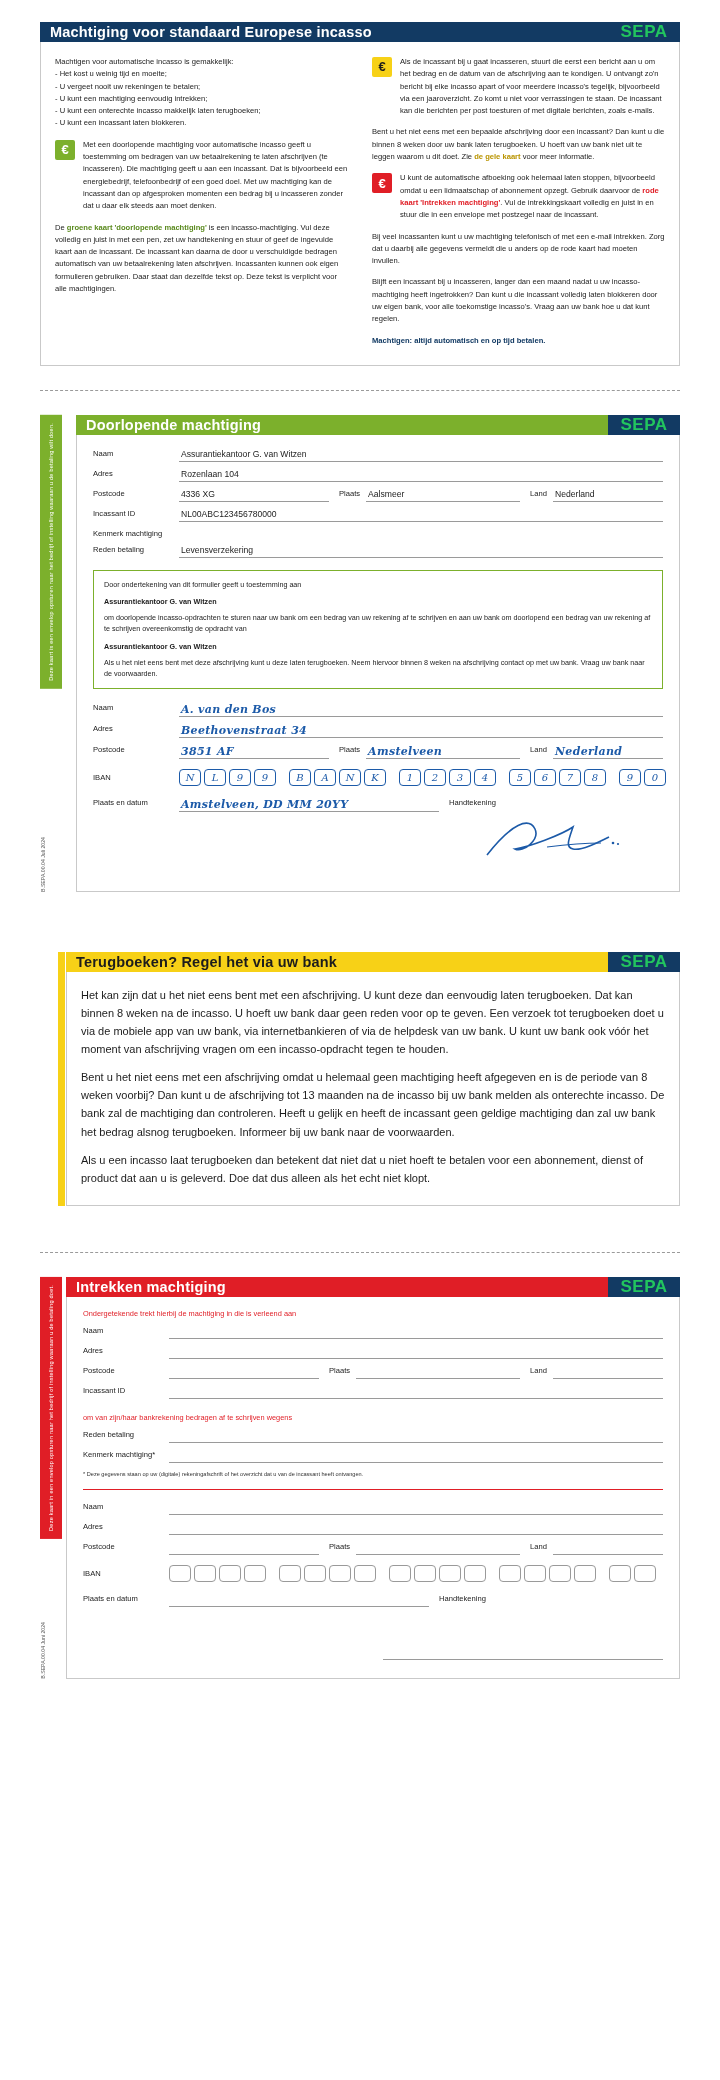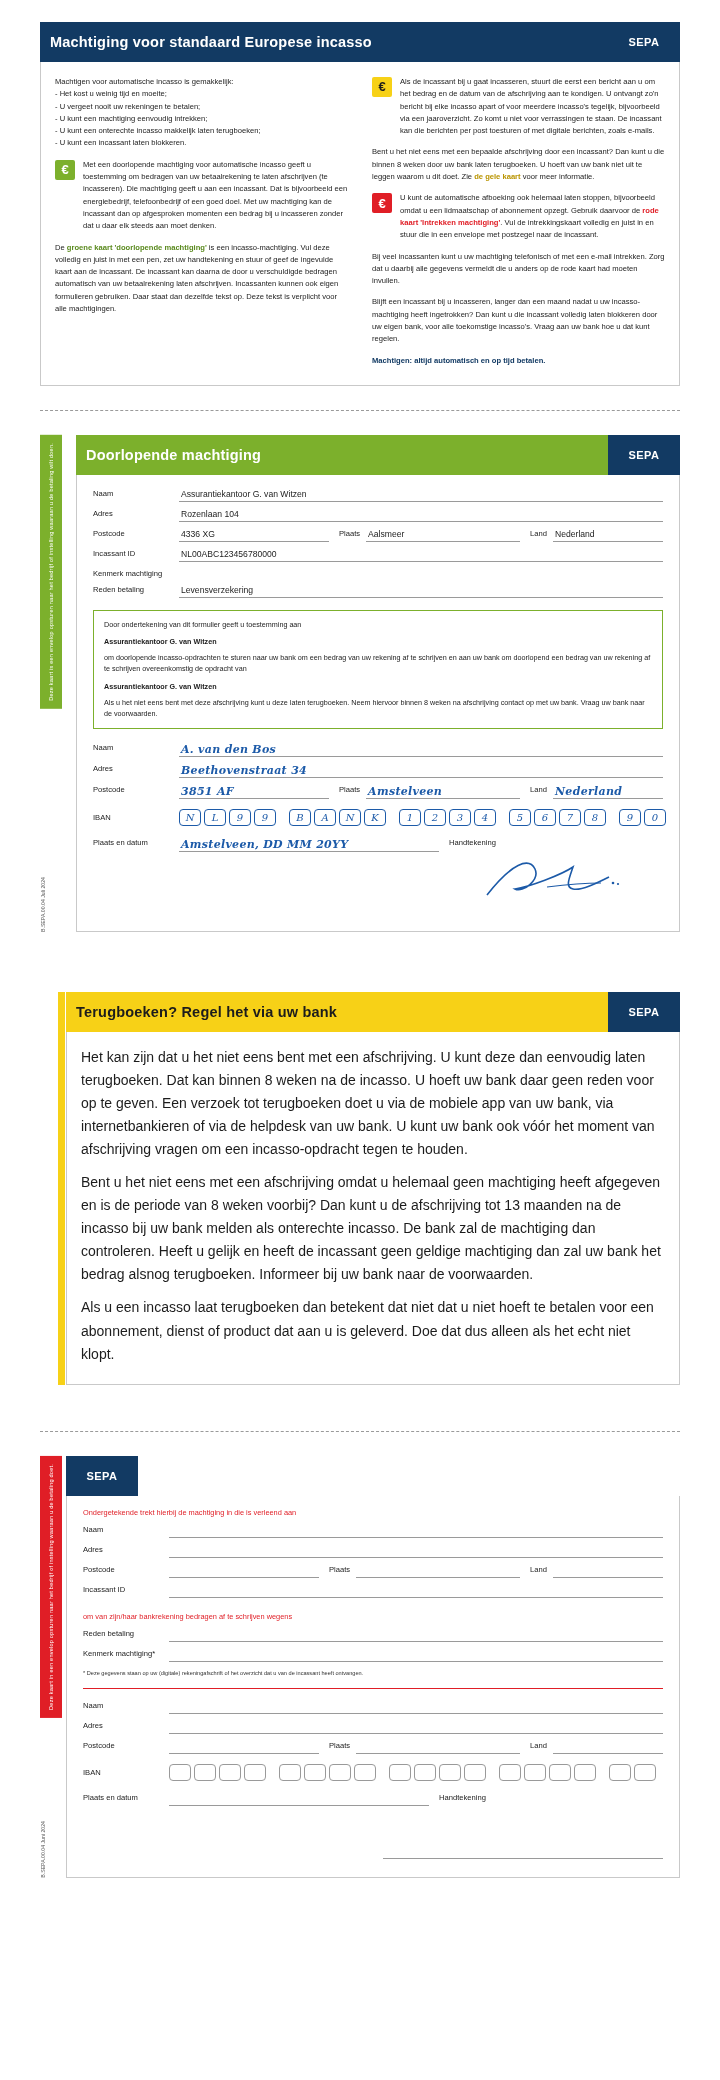--- a/index.html
+++ b/index.html
@@ -11,31 +11,31 @@
     color:#1c1c1c;
     -webkit-font-smoothing:antialiased;
   }
   .page { position:relative; width:720px; }
 
   
   .card { position:relative; margin:0 40px; }
 
   .hdr {
     display:flex; align-items:stretch; justify-content:space-between;
-    height:40px;
+    height:20px;
   }
   .hdr .title {
     flex:1; display:flex; align-items:center;
     padding-left:10px; color:#ffffff; font-size:14.5px; font-weight:bold;
     letter-spacing:.2px;
   }
   .hdr .sepa {
-    width:72px; background:#123a63; color:#ffffff;
+    width:72px; background:#123a63; color:#22c55e;
     display:flex; align-items:center; justify-content:center;
-    font-size:11px; font-weight:bold; letter-spacing:.5px;
+    font-size:17px; font-weight:bold; letter-spacing:.5px;
   }
   .hdr.navy .title { background:#123a63; }
   .hdr.green .title { background:#7cb02c; }
   .hdr.yellow .title { background:#f7d117; color:#1c1c1c; }
   .hdr.red .title { background:#e01e26; }
 
   .body-box { border:1px solid #c9c9c9; border-top:none; background:#fff; }
 
   
   .info-cols { display:flex; gap:24px; padding:14px 14px 18px 14px; }
@@ -119,21 +119,21 @@
     font-family:"DejaVu Serif", serif; font-style:italic;
     color:#1c5aa8; font-size:10px;
   }
   .iban-cell.empty { border-color:#9a9a9a; color:transparent; }
   .iban-gap { width:7px; }
 
   .sig-area { position:relative; height:52px; }
   .sig-svg { position:absolute; right:26px; top:-6px; }
 
   
-  .yellow-body { padding:14px 14px 18px 14px; font-size:14px; line-height:1.65; }
+  .yellow-body { padding:14px 14px 18px 14px; font-size:11px; line-height:1.65; }
   .yellow-body p { margin:0 0 10px 0; }
   .yellow-body p:last-child { margin-bottom:0; }
   .ybar { position:absolute; left:-8px; top:0; width:7px; height:100%; background:#f7d117; }
 
   
   .red-body { padding:12px 16px 18px 16px; }
   .red-head { color:#e01e26; font-size:7.4px; margin:0 0 8px 0; }
   .red-sep { border-top:1px solid #e01e26; margin:12px 0 10px 0; }
   .footnote { font-size:5.6px; color:#333; margin-top:8px; }
   .sig-line-plain { border-bottom:1px solid #9a9a9a; height:13px; flex:1; }
@@ -319,20 +319,21 @@
 
   <div style="padding:0 40px; margin-top:46px;">
       <div class="dashed"></div>
     </div>
 
   <div class="card" style="margin-left:66px; margin-right:40px;">
     <div class="sidetab red">Deze kaart in een envelop opsturen naar het bedrijf of instelling waaraan u de betaling doet.</div>
     <div class="sidecode">B.SEPA.00.04 Juni 2024</div>
 
     <div class="hdr red">
+      <div class="title">Intrekken machtiging</div>
       <div class="sepa">SEPA</div>
     </div>
     <div class="body-box">
       <div class="red-body">
         <p class="red-head">Ondergetekende trekt hierbij de machtiging in die is verleend aan</p>
 
         <div class="frow">
           <div class="flabel">Naam</div>
           <div class="fline"></div>
         </div>

